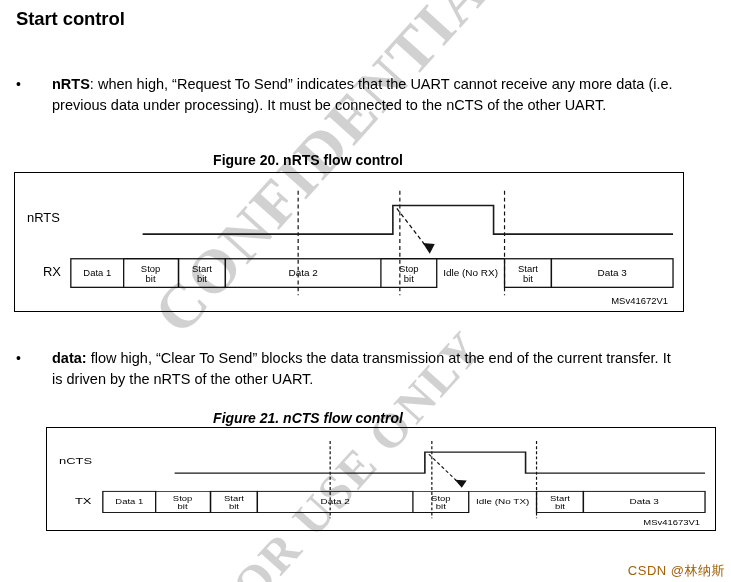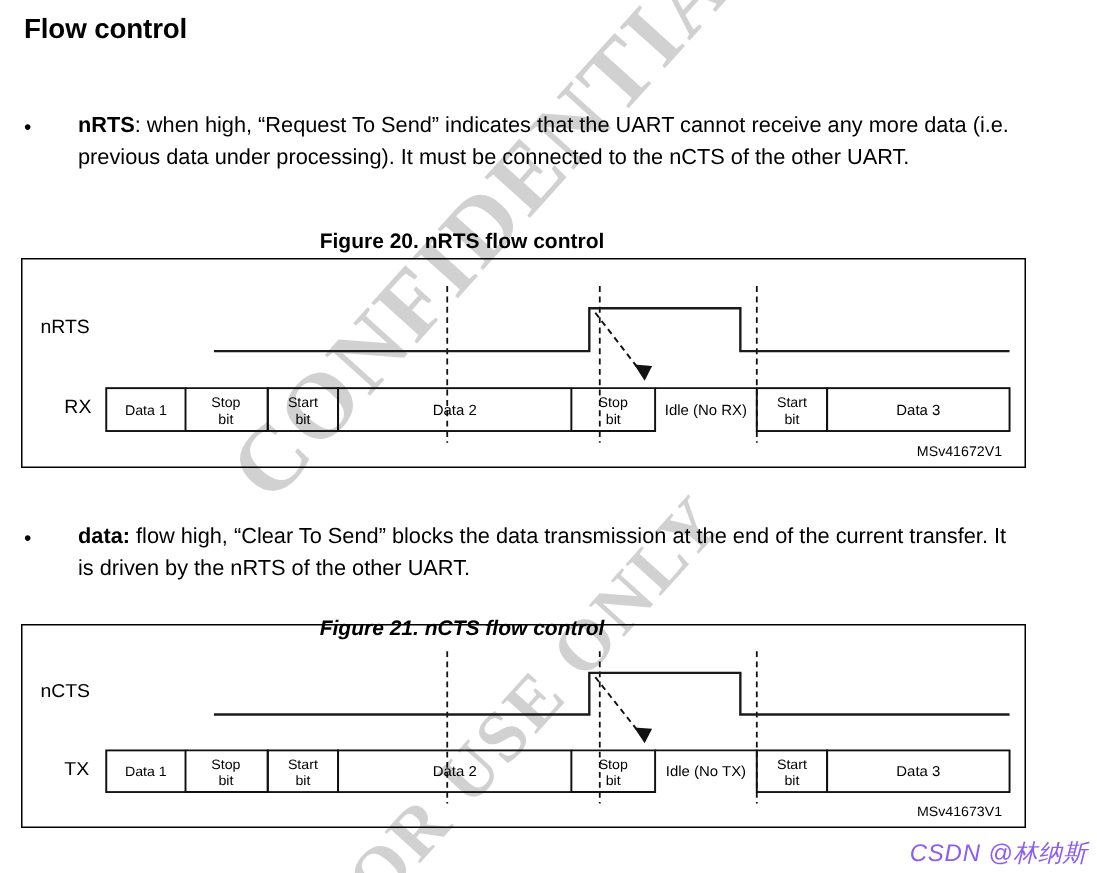--- a/index.html
+++ b/index.html
@@ -48,26 +48,25 @@
     font-size: 48px;
     left: 200px;
     top: 600px;
     transform: rotate(-48deg);
     transform-origin: left top;
   }
   .wm-csdn {
     position: absolute;
     right: 6px;
     bottom: 2px;
-    font-size: 16px;
-    color: #8b5cf6;
+    font-size: 13px;
+    color: #a16207;
     font-family: "Liberation Sans", sans-serif;
     letter-spacing: .5px;
     z-index: 6;
-    font-style: italic;
   }
 
   
   .content {
     position: absolute;
     inset: 0;
     z-index: 10;
   }
   h1.section-title {
     position: absolute;
@@ -119,21 +118,21 @@
   
   .figure {
     position: absolute;
     left: 14px;
     width: 670px;
     border: 1.5px solid #000;
     background: transparent;
     box-sizing: border-box;
   }
   #fig20 { top: 172px; height: 140px; }
-  #fig21 { top: 416px; height: 136px; }
+  #fig21 { top: 427px; height: 104px; margin-left: 32px; }
 
   .figure svg {
     display: block;
     width: 100%;
     height: 100%;
   }
   .sig-label {
     font-family: "Liberation Sans", sans-serif;
     font-size: 13px;
     fill: #000;
@@ -167,21 +166,21 @@
 
 <div class="page">
 
   <div class="wm-layer">
     <div class="wm-text wm-a">CONFIDENTIAL</div>
     <div class="wm-text wm-b">FOR USE ONLY</div>
   </div>
 
   <div class="content">
 
-    <h1 class="section-title">Flow control</h1>
+    <h1 class="section-title">Start control</h1>
 
 
     <div class="bullet bullet-1">
       <span class="dot">•</span>
       <span class="btext"><b>nRTS</b><span>: when high, “Request To Send” indicates that the UART cannot receive any more data (i.e. previous data under processing). It must be connected to the nCTS of the other UART.</span></span>
     </div>
 
     <div class="bullet bullet-2">
       <span class="dot">•</span>
       <span class="btext"><b>data:</b><span> flow high, “Clear To Send” blocks the data transmission at the end of the current transfer. It is driven by the nRTS of the other UART.</span></span>

